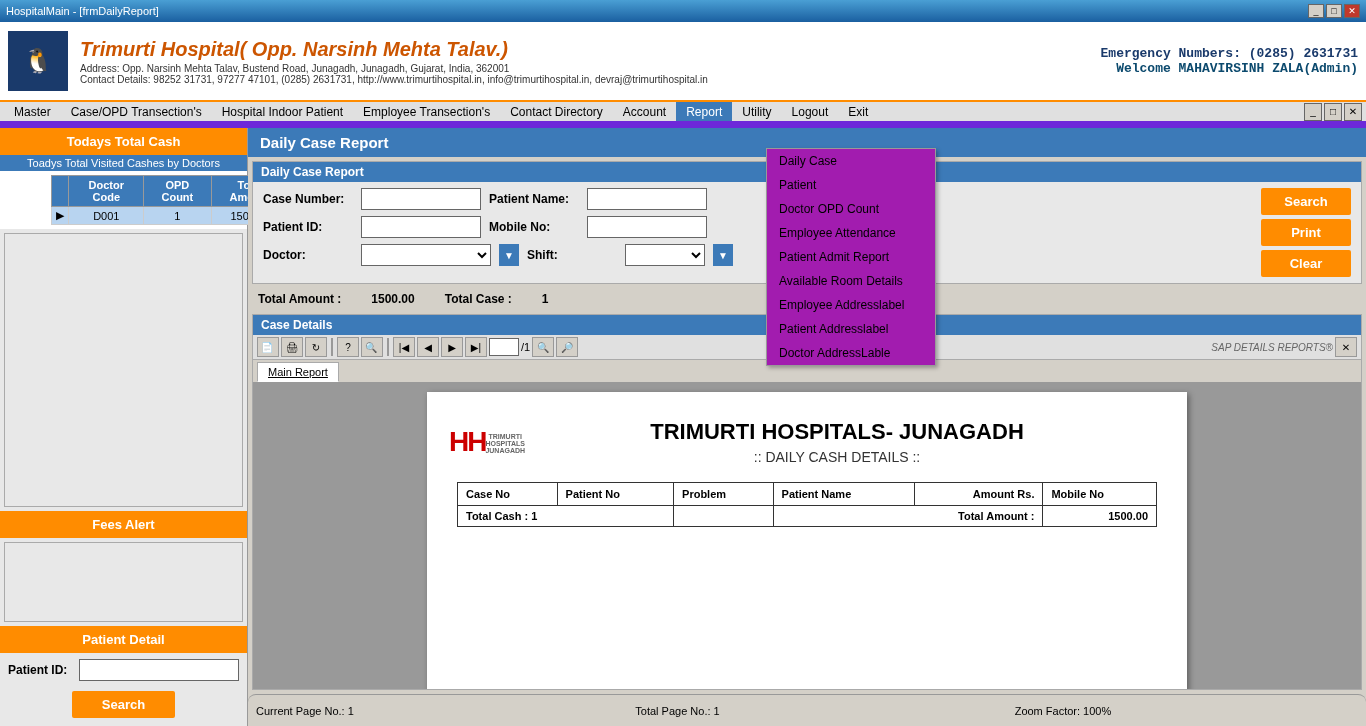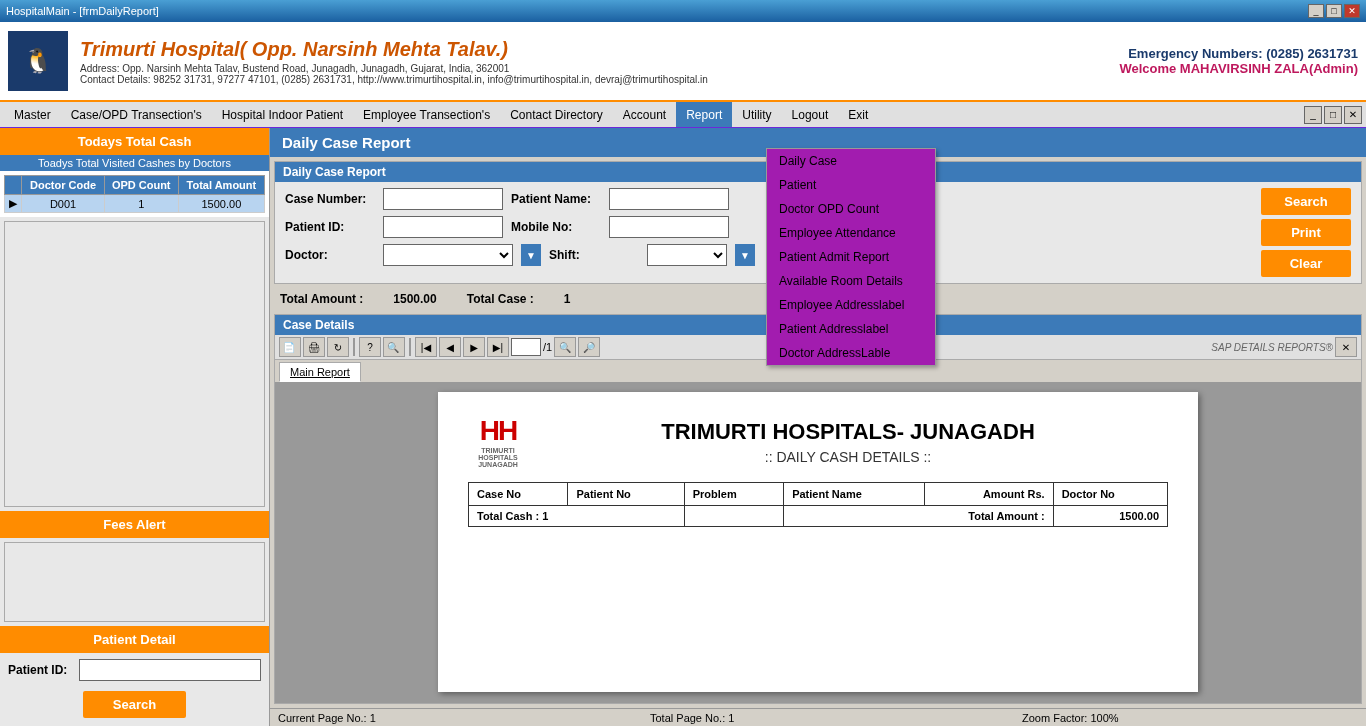--- a/index.html
+++ b/index.html
@@ -35,27 +35,27 @@
       align-items: center;
       padding: 4px 8px;
       border-bottom: 2px solid #ff8c00;
       height: 80px;
     }
     .logo-area { display: flex; align-items: center; margin-right: 12px; }
     .hospital-info { flex: 1; }
     .hospital-name { font-size: 20px; font-weight: bold; color: #cc5500; font-style: italic; }
     .hospital-address { font-size: 10px; color: #333; margin-top: 2px; }
     .hospital-contact { font-size: 10px; color: #333; }
-    .emergency-info { text-align: right; color: #1a3a6b; font-weight: bold; font-size: 13px; }
-    .welcome-text { font-size: 13px; color: #be185d; font-weight: bold; }
+    .emergency-info { text-align: right; color: #1a3a6b; font-weight: bold; font-size: 13px; font-family: Liberation Mono, monospace; }
+    .welcome-text { font-size: 13px; color: #0c4a6e; font-weight: bold; }
 
     
     .menubar {
       background: #e0e0e0;
-      border-bottom: 1px solid #6d28d9;
+      border-bottom: 7px solid #6d28d9;
       display: flex;
       align-items: center;
       padding: 0 4px;
       height: 26px;
       position: relative;
     }
     .menu-item {
       padding: 4px 10px;
       cursor: pointer;
       font-size: 12px;
@@ -79,38 +79,38 @@
       cursor: pointer;
       font-size: 12px;
       white-space: nowrap;
     }
 
     
     .main-container { display: flex; height: calc(726px - 22px - 80px - 26px); }
 
     
     .sidebar {
-      width: 270px;
+      width: 248px;
       background: #e8e8e8;
       border-right: 1px solid #999;
       display: flex;
       flex-direction: column;
       flex-shrink: 0;
     }
     .sidebar-section-title {
       background: #ff8c00;
       color: white;
       font-weight: bold;
       font-size: 13px;
       padding: 6px 10px;
       text-align: center;
       cursor: pointer;
     }
     .sidebar-table-container { padding: 4px; background: white; flex-shrink: 0; }
-    .sidebar-table { width: 100%; border-collapse: collapse; font-size: 11px; }
+    .sidebar-table { width: 100%; border-collapse: collapse; font-size: 11px; margin-left: 47px; }
     .sidebar-table th {
       background: #3c7ab8;
       color: white;
       padding: 3px 4px;
       text-align: center;
       border: 1px solid #999;
       font-size: 11px;
     }
     .sidebar-table td {
       padding: 2px 4px;
@@ -302,21 +302,21 @@
       background: white;
       margin: 10px auto;
       width: 760px;
       padding: 20px 30px;
       box-shadow: 2px 2px 6px rgba(0,0,0,0.4);
       min-height: 300px;
     }
     .report-header-area { display: flex; align-items: center; margin-bottom: 10px; }
     .report-logo {
       width: 60px; height: 60px;
-      display: flex; flex-direction: column; align-items: center; justify-content: center;
+      display: flex; flex-direction: row; align-items: center; justify-content: center;
       font-weight: bold; font-size: 10px; color: #333;
     }
     .hh-logo {
       font-size: 28px; font-weight: 900; color: #cc0000; letter-spacing: -2px; line-height: 1;
     }
     .logo-subtitle { font-size: 7px; color: #666; text-align: center; margin-top: 2px; }
     .report-title-area { flex: 1; text-align: center; }
     .report-hosp-name { font-size: 22px; font-weight: bold; color: #000; }
     .report-sub-title { font-size: 14px; color: #333; margin-top: 4px; }
 
@@ -338,21 +338,22 @@
     
     .status-bar {
       background: #d4d0c8;
       border-top: 1px solid #999;
       display: flex;
       align-items: center;
       padding: 2px 8px;
       font-size: 11px;
       gap: 36px;
       flex-shrink: 0;
-      height: 18px;
+      height: 32px;
+      border-radius: 8px;
     }
     .status-item { flex: 1; }
     #report-dropdown {
       position: fixed;
       top: 148px;
       left: 766px;
       background: #a21caf;
       border: 1px solid #999;
       box-shadow: 2px 2px 4px rgba(0,0,0,0.3);
       z-index: 1000;
@@ -556,21 +557,21 @@
           </div>
 
           <table class="report-table">
             <thead>
               <tr>
                 <th>Case No</th>
                 <th>Patient No</th>
                 <th>Problem</th>
                 <th>Patient Name</th>
                 <th style="text-align:right;">Amount Rs.</th>
-                <th>Doctor No</th>
+                <th>Mobile No</th>
               </tr>
             </thead>
             <tbody>
               <tr class="report-total-row">
                 <td colspan="2"><span>Total Cash : </span><span>1</span></td>
                 <td></td>
                 <td colspan="2" style="text-align:right;"><span>Total Amount :</span></td>
                 <td class="amount-col">1500.00</td>
               </tr>
             </tbody>

